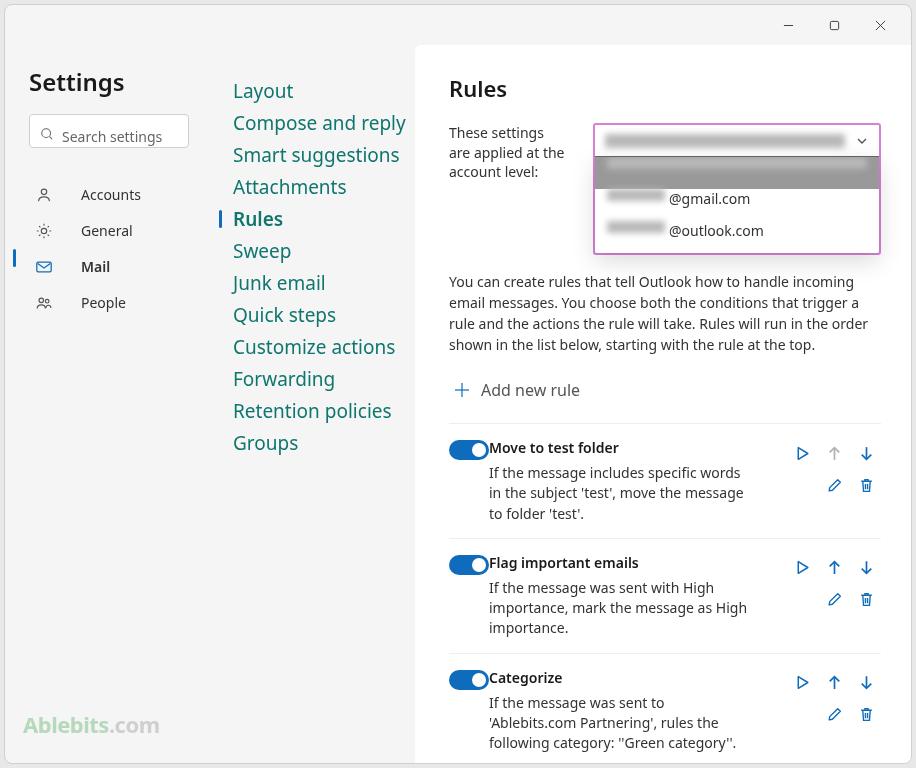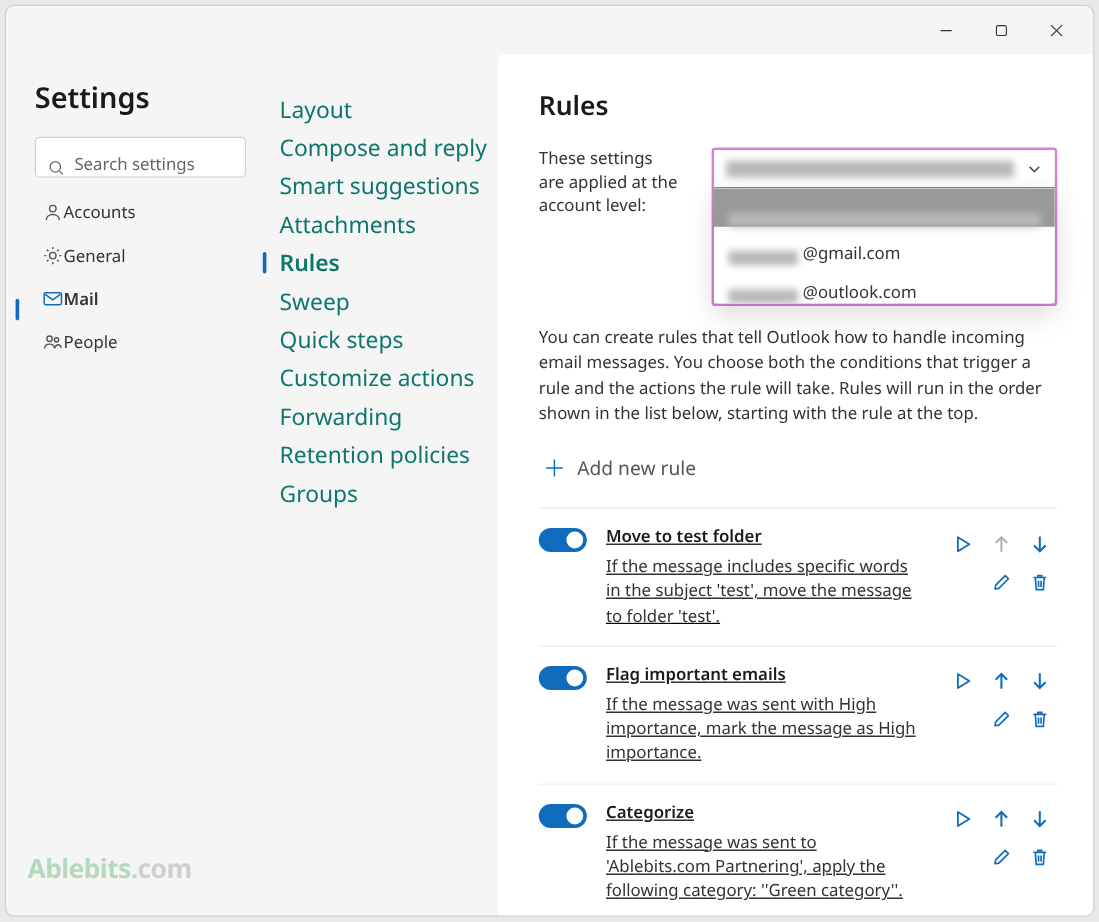--- a/index.html
+++ b/index.html
@@ -4,54 +4,54 @@
 <style>
 * { box-sizing: border-box; margin: 0; padding: 0; font-family: "Segoe UI", system-ui, -apple-system, sans-serif; }
 body { background: #e8e8e8; padding: 4px; width: 916px; height: 768px; }
 .window { width: 908px; height: 760px; background: #f5f5f5; border-radius: 8px; position: relative; overflow: hidden; border: 1px solid #d0d0d0; }
 .titlebar { height: 40px; display: flex; justify-content: flex-end; align-items: center; padding-right: 8px; gap: 0; }
 .titlebar .tbbtn { width: 46px; height: 32px; display: flex; align-items: center; justify-content: center; cursor: pointer; color: #333; }
 .titlebar .tbbtn svg { width: 11px; height: 11px; }
 .body { display: flex; height: calc(100% - 40px); }
 .sidebar-left { width: 210px; padding: 20px 12px 12px 24px; position: relative; }
 .sidebar-left h1 { font-size: 24px; font-weight: 600; margin-bottom: 16px; color: #1a1a1a; }
-.search-box { width: 176px; height: 34px; background: #fff; border: 1px solid #d0d0d0; border-radius: 4px; display: flex; align-items: flex-end; padding: 0 10px; gap: 8px; margin-bottom: 20px; }
+.search-box { width: 160px; height: 34px; background: #fff; border: 1px solid #d0d0d0; border-radius: 4px; display: flex; align-items: flex-start; padding: 12px 10px; gap: 8px; margin-bottom: 20px; }
 .search-box svg { width: 14px; height: 14px; color: #666; flex-shrink: 0; }
 .search-box input { border: none; outline: none; font-size: 14px; flex: 1; background: transparent; color: #333; }
 .search-box input::placeholder { color: #666; }
 .nav-items { list-style: none; }
-.nav-items li { display: flex; align-items: flex-start; height: 36px; gap: 0; cursor: pointer; font-size: 14px; color: #333; position: relative; padding-left: 6px; }
+.nav-items li { display: flex; align-items: flex-end; height: 36px; gap: 28px; cursor: pointer; font-size: 14px; color: #333; position: relative; padding-left: 6px; }
 .nav-items li svg { width: 18px; height: 18px; color: #555; flex-shrink: 0; }
 .nav-items li.active { font-weight: 600; }
 .nav-items li.active svg { color: #0f6cbd; }
 .nav-items li.active::before { content: ""; position: absolute; left: -16px; top: 9px; width: 3px; height: 18px; background: #0f6cbd; border-radius: 2px; }
 .watermark { position: absolute; bottom: 24px; left: 18px; font-size: 22px; font-weight: 700; color: #b6d8bb; letter-spacing: -0.5px; }
 .watermark .gray { color: #cfcfcf; }
 .sidebar-mid { width: 200px; padding: 30px 8px 12px 8px; }
 .mid-items { list-style: none; }
 .mid-items li { height: 32px; display: flex; align-items: center; font-size: 19px; color: #0f766e; cursor: pointer; position: relative; padding-left: 10px; }
 .mid-items li.active { font-weight: 600; }
 .mid-items li.active::before { content: ""; position: absolute; left: -4px; top: 7px; width: 3px; height: 18px; background: #0f6cbd; border-radius: 2px; }
 .content { flex: 1; background: #fff; border-top-left-radius: 6px; padding: 28px 30px 20px 34px; position: relative; overflow: hidden; }
 .content h1 { font-size: 22px; font-weight: 600; margin-bottom: 20px; color: #1a1a1a; }
 .account-row { display: flex; align-items: flex-start; gap: 26px; margin-bottom: 16px; }
 .account-label { font-size: 14px; color: #333; line-height: 1.4; width: 118px; }
 .account-select-wrap { flex: 1; position: relative; border: 2px solid #d680d6; border-radius: 3px; padding-bottom: 0; }
 .account-select { height: 32px; display: flex; align-items: center; justify-content: space-between; padding: 0 10px; border-bottom: 1px solid #666; cursor: pointer; }
 .account-select .val { color: transparent; background: #b8b8b8; border-radius: 2px; filter: blur(3px); width: 240px; height: 14px; }
 .account-select svg { width: 14px; height: 14px; color: #555; }
 .account-dropdown { background: #fff; box-shadow: 0 8px 24px rgba(0,0,0,0.15); border-radius: 0 0 4px 4px; overflow: hidden; }
-.account-dropdown .opt { height: 32px; display: flex; align-items: flex-end; padding: 0 12px; font-size: 14px; color: #333; cursor: pointer; gap: 4px; }
+.account-dropdown .opt { height: 32px; display: flex; align-items: flex-start; padding: 0 12px; font-size: 14px; color: #333; cursor: pointer; gap: 4px; }
 .account-dropdown .opt.sel { background: #999; }
 .account-dropdown .opt .blur { color: transparent; background: #b8b8b8; border-radius: 2px; filter: blur(3px); height: 12px; display: inline-block; }
 .account-dropdown .opt.sel .blur { width: 260px; }
 .desc { font-size: 14px; color: #333; line-height: 1.5; margin-bottom: 18px; }
 .add-rule { display: flex; align-items: center; gap: 10px; color: #555; font-size: 16px; cursor: pointer; margin-bottom: 16px; padding: 6px 4px; }
 .add-rule svg { width: 18px; height: 18px; color: #0f6cbd; }
-.rule { display: flex; gap: 16px; padding: 14px 0; border-top: 1px solid #eee; text-decoration: underline; }
+.rule { display: flex; padding: 14px 0; border-top: 1px solid #eee; }
 .toggle { width: 40px; height: 20px; background: #0f6cbd; border-radius: 10px; position: relative; cursor: pointer; flex-shrink: 0; margin-top: 2px; }
 .toggle::after { content: ""; position: absolute; right: 3px; top: 3px; width: 14px; height: 14px; background: #fff; border-radius: 50%; }
 .rule-body { flex: 1; }
 .rule-title { font-size: 14px; font-weight: 600; color: #1a1a1a; margin-bottom: 6px; }
 .rule-desc { font-size: 14px; color: #333; line-height: 1.45; max-width: 260px; }
 .rule-actions { display: grid; grid-template-columns: repeat(3, 30px); grid-template-rows: repeat(2, 30px); gap: 2px; }
 .rule-actions .act { width: 30px; height: 30px; display: flex; align-items: center; justify-content: center; cursor: pointer; color: #0f6cbd; }
 .rule-actions .act.disabled { color: #b0b0b0; cursor: default; }
 .rule-actions .act svg { width: 17px; height: 17px; }
 </style>
@@ -140,20 +140,23 @@
         <li>
             <span>Attachments</span>
           </li>
         <li class="active">
             <span>Rules</span>
           </li>
         <li>
             <span>Sweep</span>
           </li>
         <li>
+            <span>Junk email</span>
+          </li>
+        <li>
             <span>Quick steps</span>
           </li>
         <li>
             <span>Customize actions</span>
           </li>
         <li>
             <span>Forwarding</span>
           </li>
         <li>
             <span>Retention policies</span>
@@ -278,21 +281,21 @@
                   <line x1="7" y1="6.5" x2="7" y2="11.5" stroke="currentColor" stroke-width="1.3"></line>
                   <line x1="9" y1="6.5" x2="9" y2="11.5" stroke="currentColor" stroke-width="1.3"></line>
                 </svg>
               </div>
             </div>
           </div>
           <div class="rule">
             <div class="toggle"></div>
             <div class="rule-body">
               <div class="rule-title">Categorize</div>
-              <div class="rule-desc">If the message was sent to 'Ablebits.com Partnering', apply the following category: ''Green category''.</div>
+              <div class="rule-desc">If the message was sent to 'Ablebits.com Partnering', rules the following category: ''Green category''.</div>
             </div>
             <div class="rule-actions">
               <div class="act">
                 <svg viewBox="0 0 16 16">
                   <path d="M4 2.5v11l9-5.5z" fill="none" stroke="currentColor" stroke-width="1.4" stroke-linejoin="round"></path>
                 </svg>
               </div>
               <div class="act ">
                 <svg viewBox="0 0 16 16">
                   <line x1="8" y1="14" x2="8" y2="3" stroke="currentColor" stroke-width="1.6"></line>

